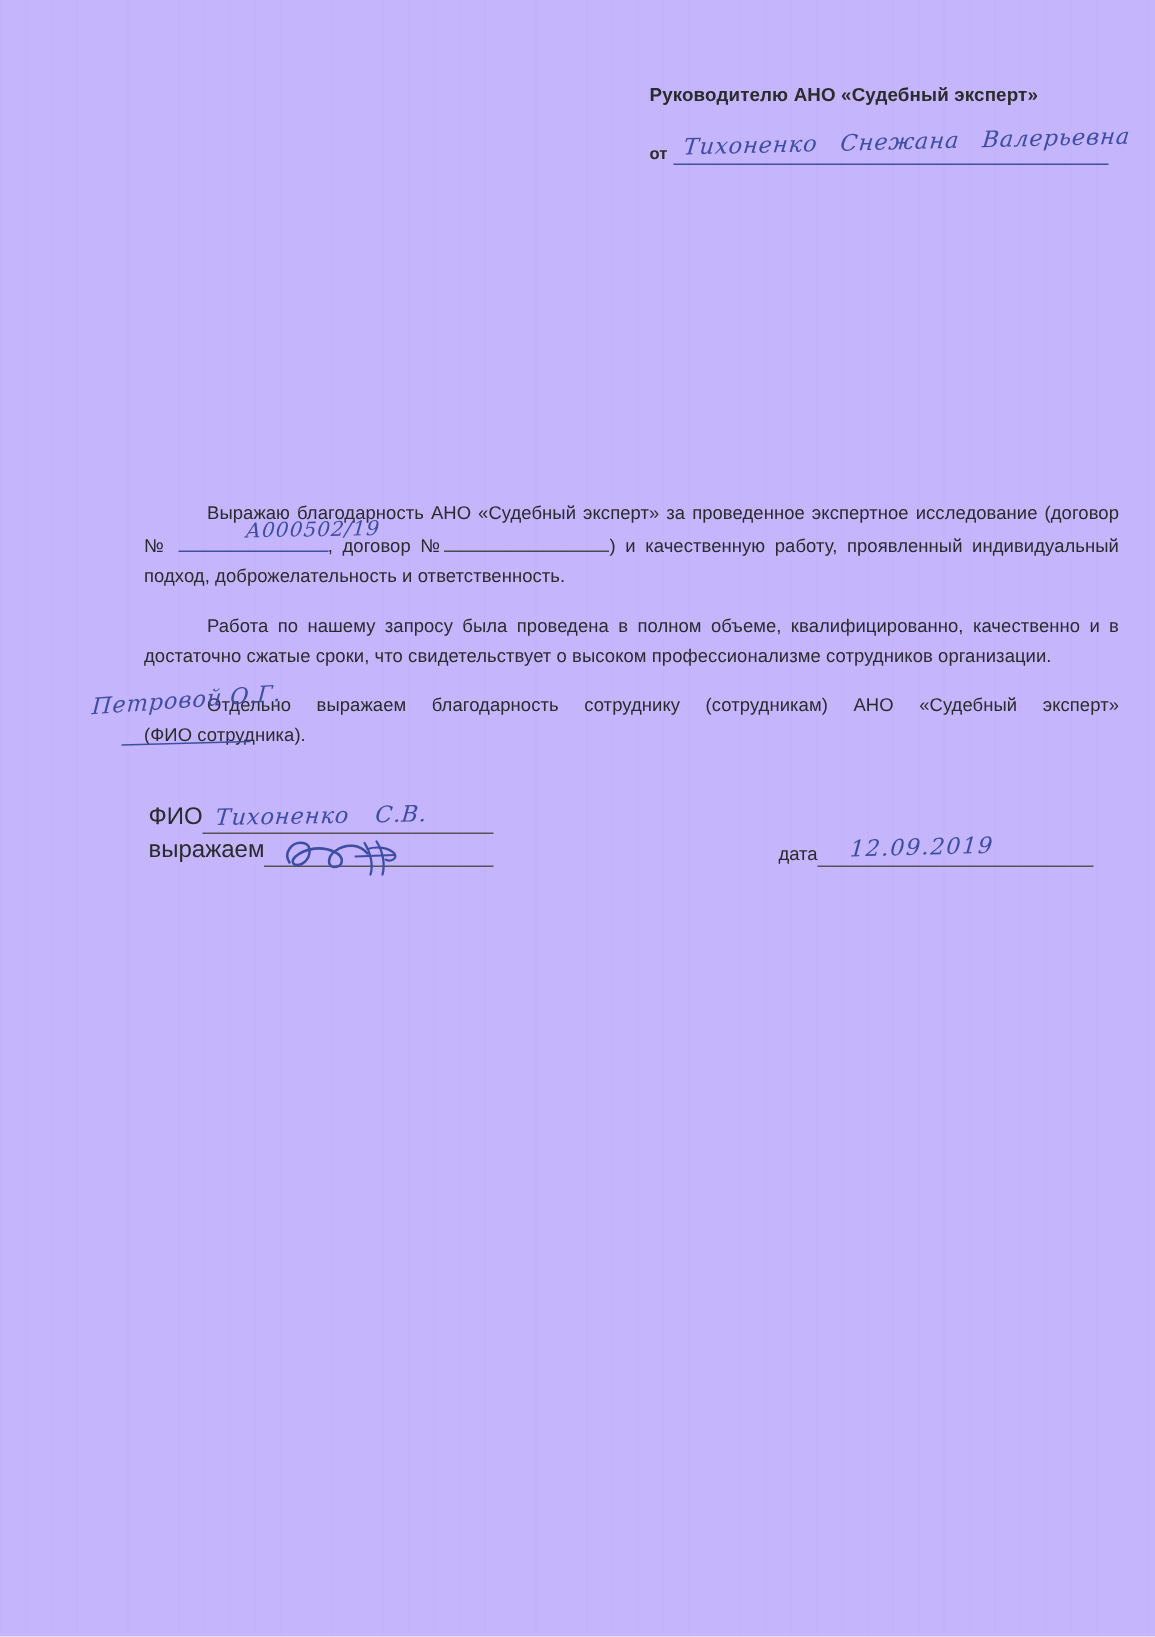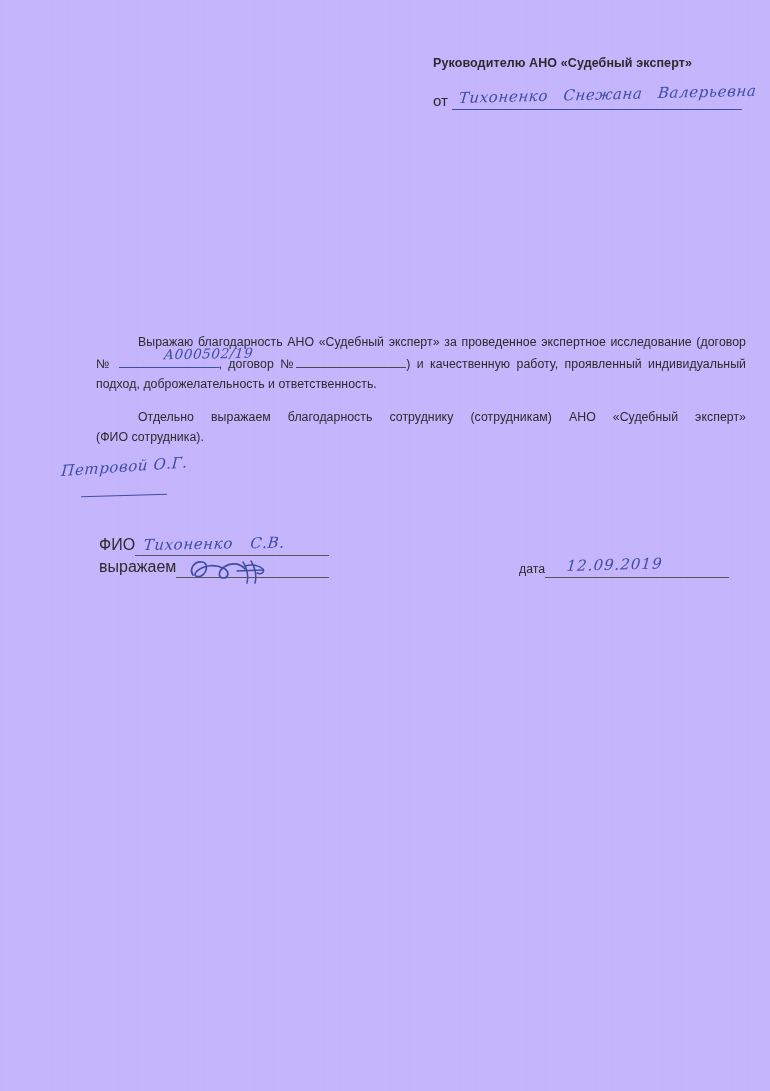--- a/index.html
+++ b/index.html
@@ -46,22 +46,22 @@
 
   .from-row {
     position: absolute;
     left: 433px;
     top: 92px;
     display: flex;
     align-items: flex-end;
     white-space: nowrap;
   }
   .from-label {
-    font-size: 15px;
-    font-weight: 400;
+    font-size: 11px;
+    font-weight: 700;
     padding-bottom: 1px;
     text-align: right;
   }
   .from-line {
     position: relative;
     width: 290px;
     height: 17px;
     margin-left: 4px;
     border-bottom: 1px solid #3f4fa0;
   }
@@ -258,20 +258,21 @@
     <span class="from-line">
       <span class="hand hand-from">Тихоненко Снежана Валерьевна</span>
     </span>
   </div>
 
 
   <div class="body">
 
     <p class="para"><span>Выражаю благодарность АНО «Судебный эксперт» за проведенное экспертное исследование (договор № </span><span class="blank-filled"><span class="hand hand-txt">А000502/19</span></span><span>, договор №</span><span class="blank-empty"></span><span>) и качественную работу, проявленный индивидуальный подход, доброжелательность и ответственность.</span></p>
 
+    <p class="para spaced">Работа по нашему запросу была проведена в полном объеме, квалифицированно, качественно и в достаточно сжатые сроки, что свидетельствует о высоком профессионализме сотрудников организации.</p>
 
     <p class="para spaced"><span>Отдельно выражаем благодарность сотруднику (сотрудникам) АНО «Судебный эксперт»</span> <span class="nowrap">(ФИО сотрудника).</span></p>
 
   </div>
 
   <div class="margin-note">
     <span class="hand hand-txt">Петровой О.Г.</span>
     <span class="hand-underline"></span>
   </div>
 

